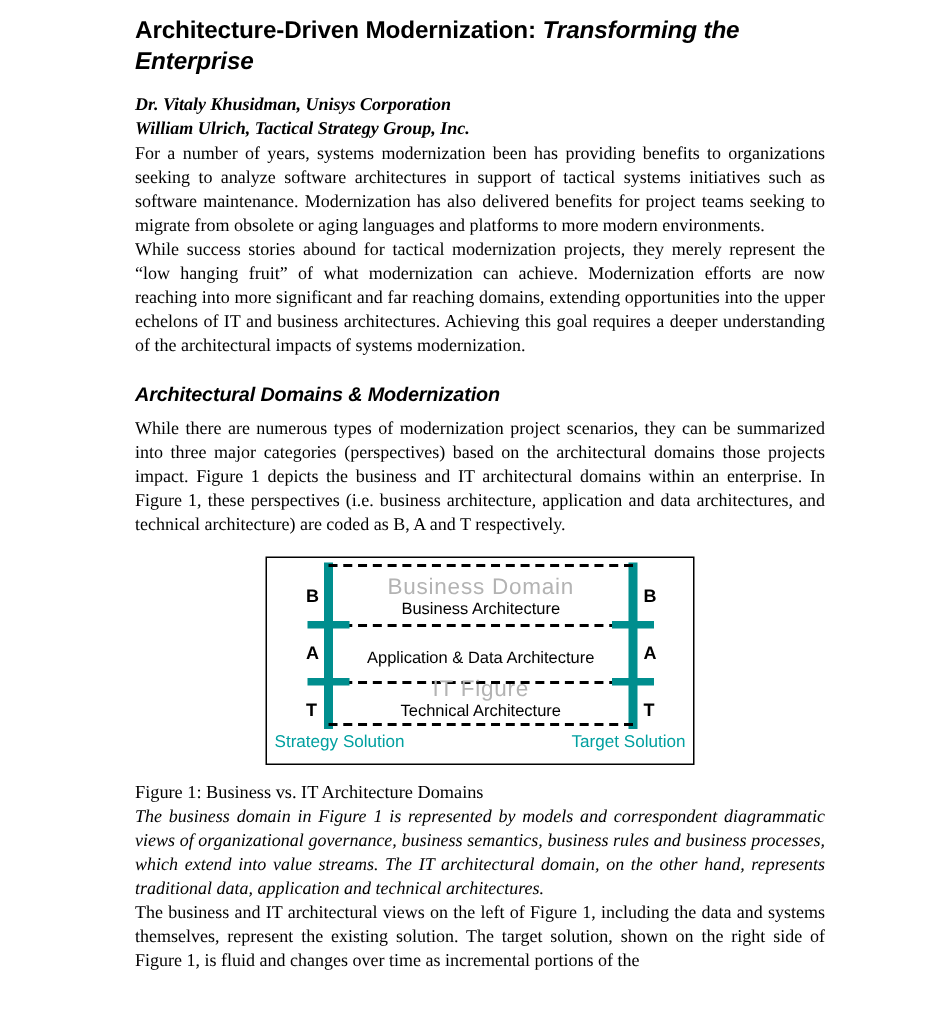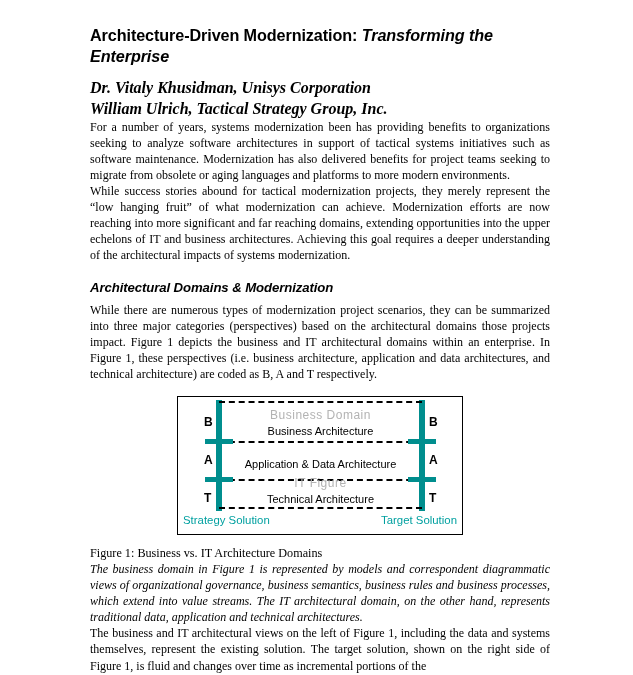--- a/index.html
+++ b/index.html
@@ -16,21 +16,21 @@
     position: relative;
   }
 
   .page {
     position: absolute;
     left: 0;
     top: 0;
     width: 633px;
     height: 586px;
     box-sizing: border-box;
-    padding: 21px 83px 0 90px;
+    padding: 6px 83px 0 90px;
   }
 
   
   .doc-title {
     font-family: "Liberation Sans", "DejaVu Sans", sans-serif;
     font-weight: bold;
     font-size: 16.2px;
     line-height: 1.27;
     letter-spacing: -0.1px;
     margin: 4px 0 0 0;
@@ -39,21 +39,21 @@
   .doc-title .ital {
     font-style: italic;
   }
 
   
   .authors {
     margin-top: 11px;
     font-family: "Liberation Serif", "DejaVu Serif", serif;
     font-style: italic;
     font-weight: bold;
-    font-size: 16px;
+    font-size: 12px;
     line-height: 1.32;
     color: #000;
   }
   .authors div { white-space: nowrap; }
 
   
   p.body {
     text-align: justify;
     font-size: 12px;
     line-height: 1.335;
@@ -150,21 +150,21 @@
   .blabel.rA { left: 251px; top: 57px; }
   .blabel.rT { left: 251px; top: 95px; }
 
   
   .centerlbl {
     position: absolute;
     left: 41px;
     width: 203px;
     text-align: center;
     font-family: "Liberation Sans", "DejaVu Sans", sans-serif;
-    font-size: 12px;
+    font-size: 15px;
     line-height: 1;
     white-space: nowrap;
   }
   .domain-lbl {
     color: #b3b3b3;
     letter-spacing: 0.5px;
   }
   .arch-lbl {
     color: #000000;
     font-size: 11px;

